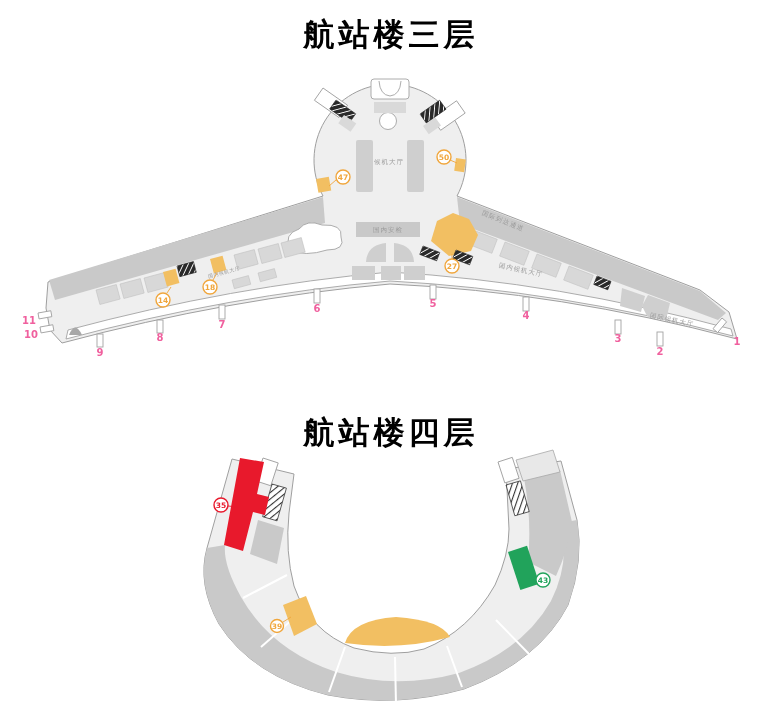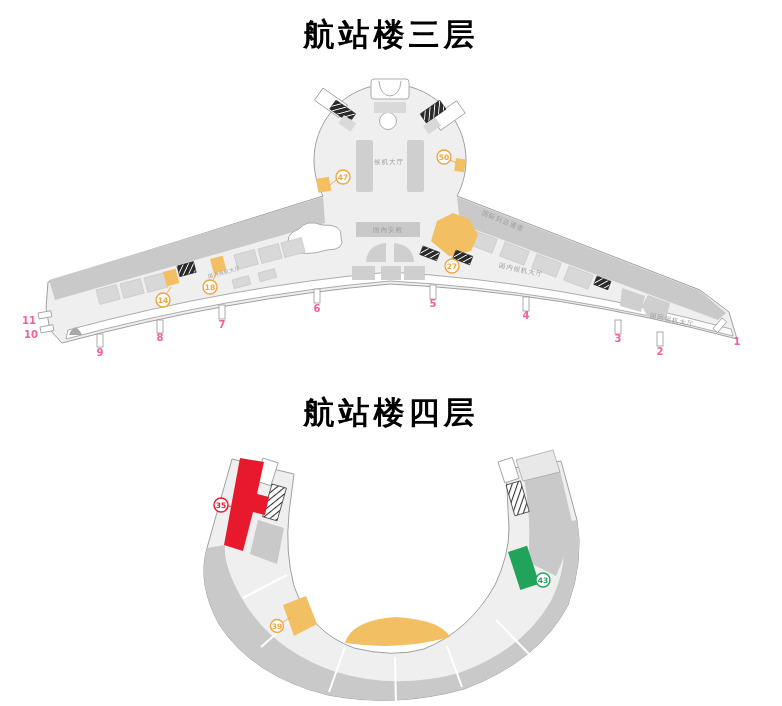--- a/index.html
+++ b/index.html
@@ -1,21 +1,21 @@
 <!DOCTYPE html>
 <html><head>
 <meta charset="utf-8">
 <style>
   html,body{margin:0;padding:0}
   body{width:782px;height:706px;position:relative;background:#ffffff;overflow:hidden;
        font-family:"DejaVu Sans","Liberation Sans",sans-serif}
   .floor-title{position:absolute;left:0;width:100%;text-align:center;margin:0;
        font:bold 31px "DejaVu Serif","Liberation Serif",serif;letter-spacing:4px;color:#000}
   #title-3f{top:14px}
-  #title-4f{top:392px}
+  #title-4f{top:412px}
   svg{position:absolute;left:0}
   #map-3f{top:70px}
   #map-4f{top:442px}
   .hall{fill:#efefef;stroke:#9f9f9f;stroke-width:1}
   .band{fill:#c9c9c9;stroke:none}
   .shape{fill:#cfcfcf;stroke:none}
   .shape2{fill:#d8d8d8;stroke:#bdbdbd;stroke-width:.5}
   .white-struct{fill:#ffffff;stroke:#a3a3a3;stroke-width:.9}
   .greyrect{fill:#d9d9d9;stroke:none}
   .esc{stroke:#222;stroke-width:.6}

